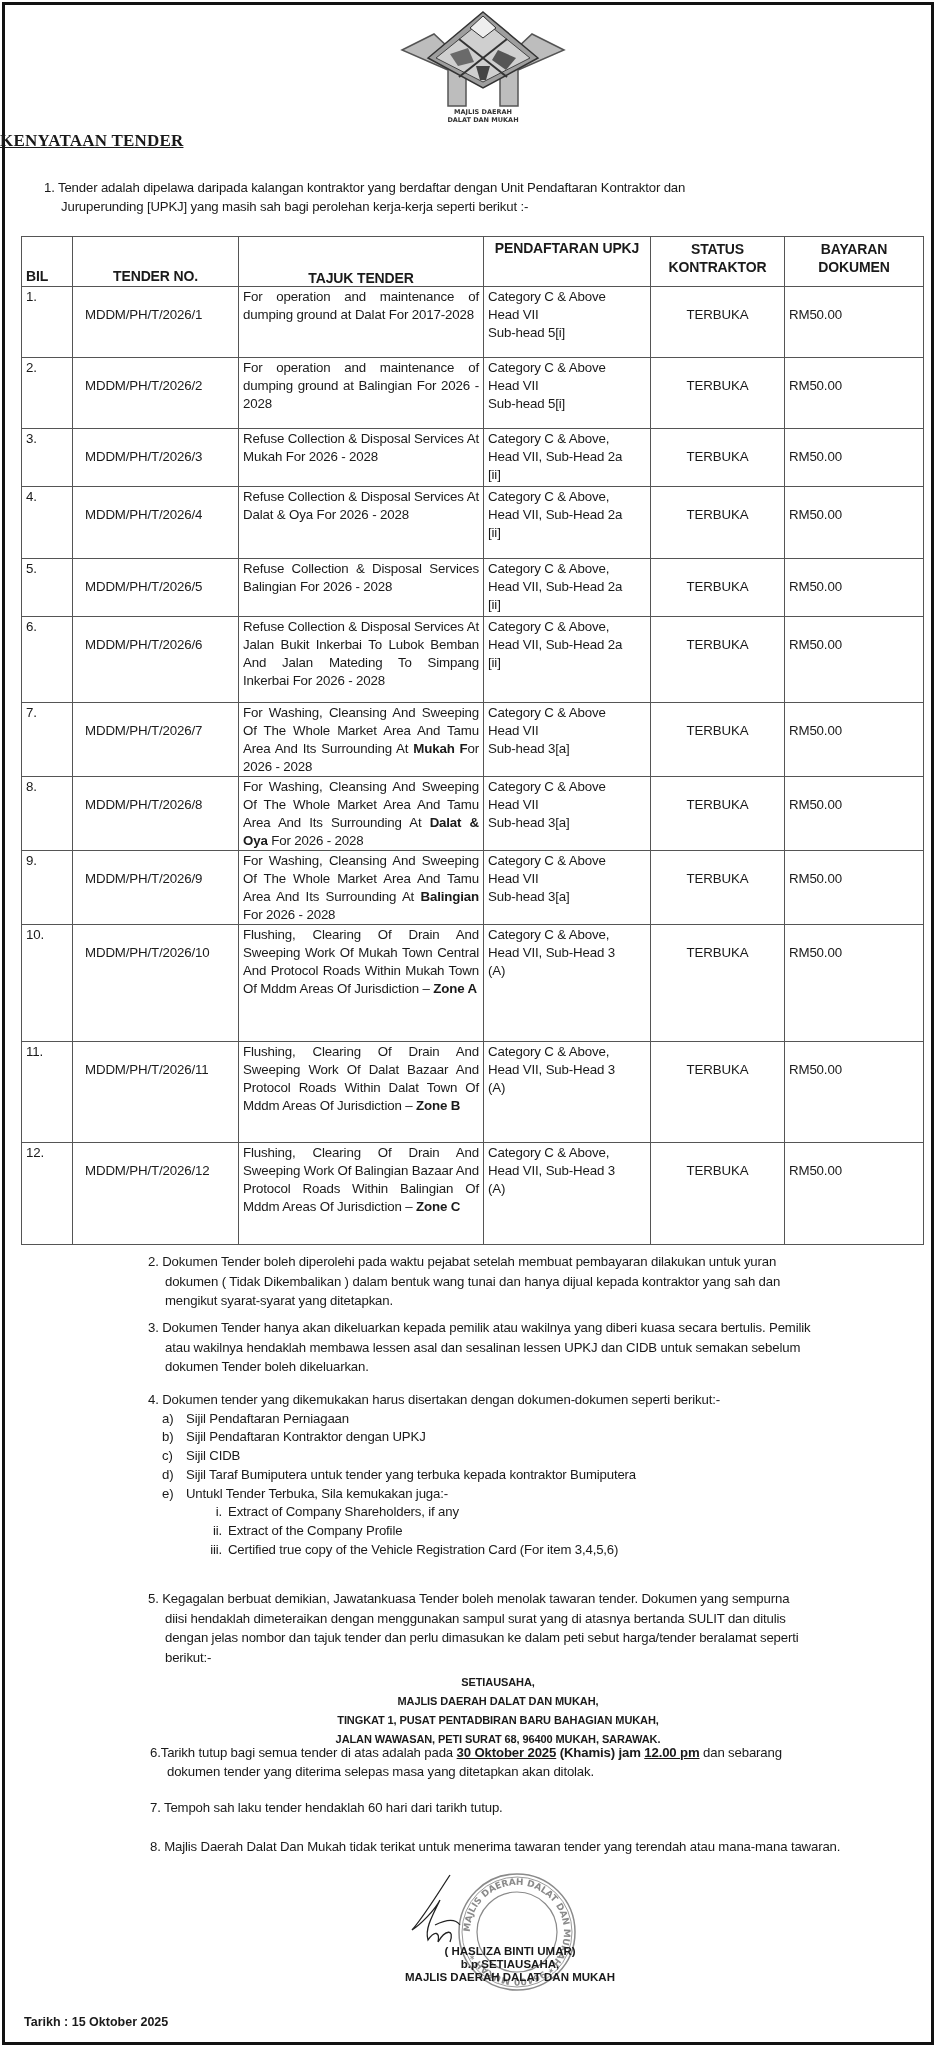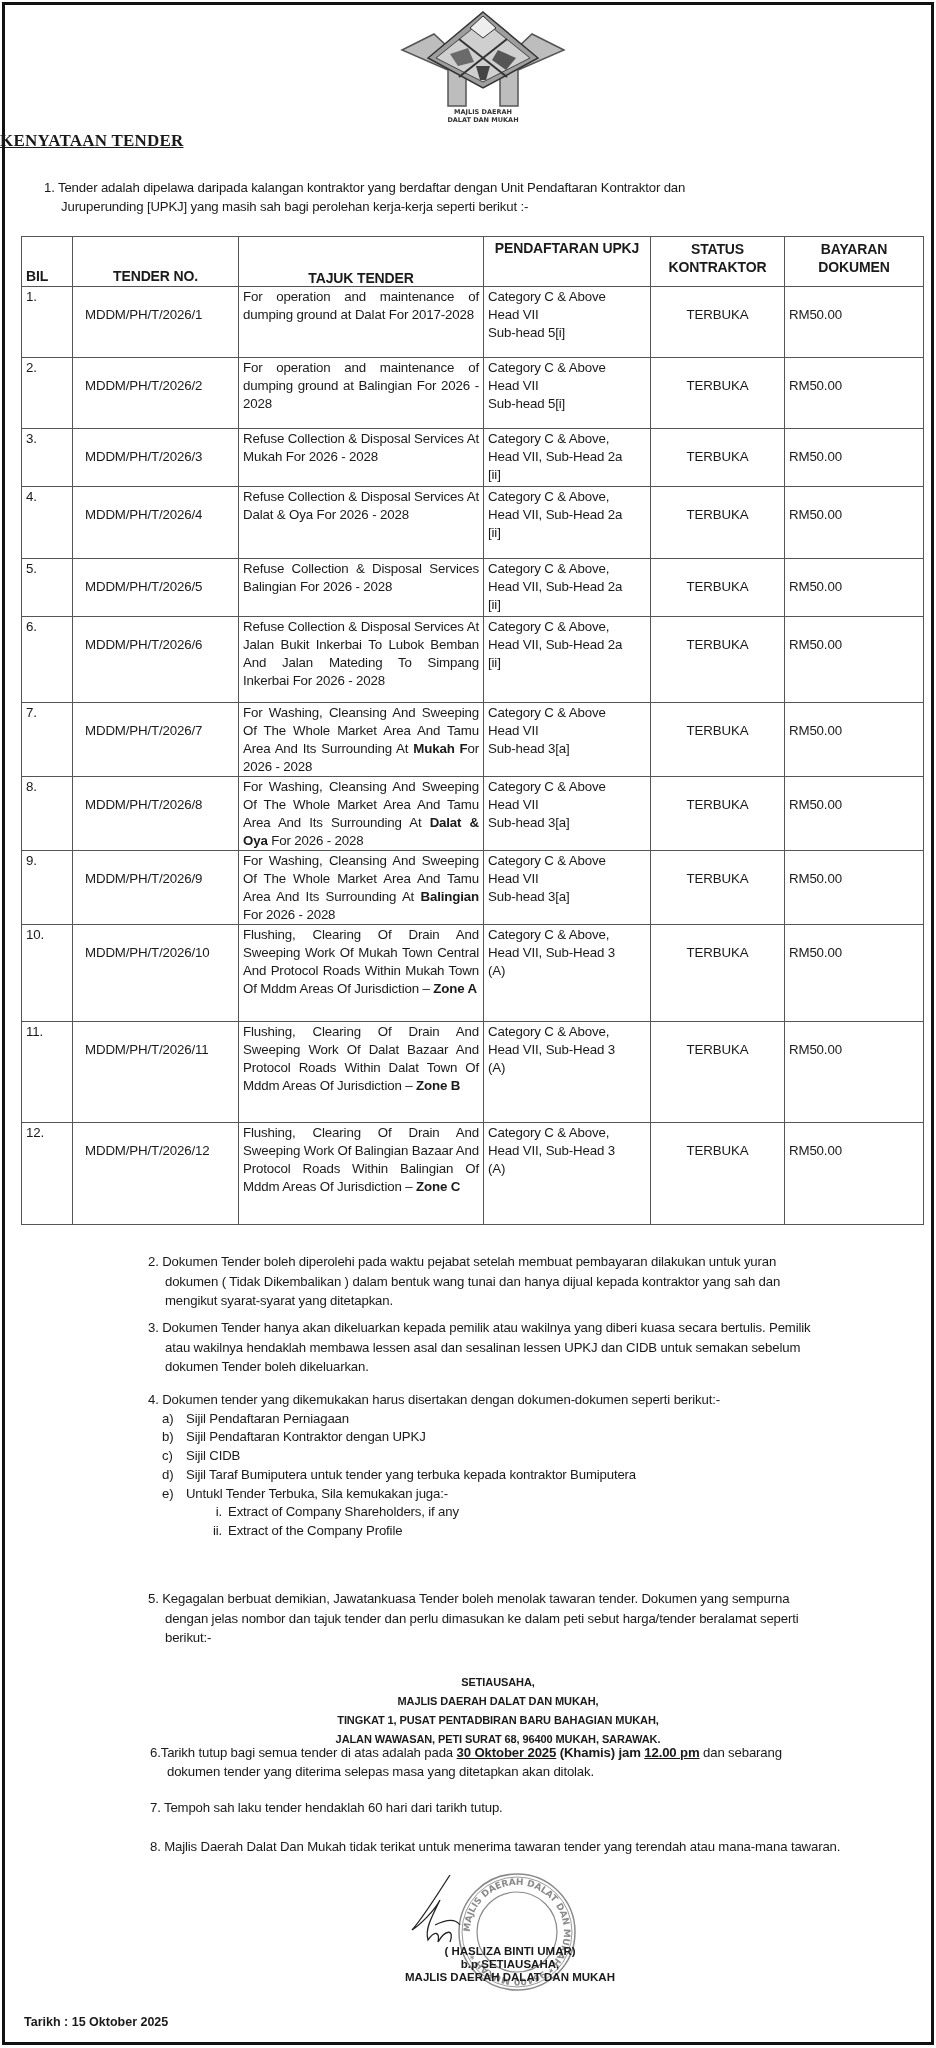--- a/index.html
+++ b/index.html
@@ -184,21 +184,21 @@
         <td class="no">MDDM/PH/T/2026/9</td>
         <td class="tajuk"><span>For Washing, Cleansing And Sweeping Of The Whole Market Area And Tamu Area And Its Surrounding At </span><b>Balingian</b><span> For 2026 - 2028</span></td>
         <td class="upkj">
           <div>Category C &amp; Above</div>
           <div>Head VII</div>
           <div>Sub-head 3[a]</div>
         </td>
         <td class="status">TERBUKA</td>
         <td class="bayaran">RM50.00</td>
       </tr>
-      <tr style="height: 97px;">
+      <tr style="height: 117px;">
         <td class="bil">10.</td>
         <td class="no">MDDM/PH/T/2026/10</td>
         <td class="tajuk"><span>Flushing, Clearing Of Drain And Sweeping Work Of Mukah Town Central And Protocol Roads Within Mukah Town Of Mddm Areas Of Jurisdiction – </span><b>Zone A</b><span></span></td>
         <td class="upkj">
           <div>Category C &amp; Above,</div>
           <div>Head VII, Sub-Head 3</div>
           <div>(A)</div>
         </td>
         <td class="status">TERBUKA</td>
         <td class="bayaran">RM50.00</td>
@@ -268,25 +268,30 @@
     </div>
   <div id="c4subs">
       <div class="sub" style="padding-left: 52px;">
         <span class="lbl" style="width:22px;text-align:right;padding-right:6px;">i.</span>
         <span>Extract of Company Shareholders, if any</span>
       </div>
       <div class="sub" style="padding-left: 52px;">
         <span class="lbl" style="width:22px;text-align:right;padding-right:6px;">ii.</span>
         <span>Extract of the Company Profile</span>
       </div>
+      <div class="sub" style="padding-left: 52px;">
+        <span class="lbl" style="width:22px;text-align:right;padding-right:6px;">iii.</span>
+        <span>Certified true copy of the Vehicle Registration Card (For item 3,4,5,6)</span>
+      </div>
     </div>
 </div>
 
 <div class="para" style="left:148px; top:1589px; line-height:19.5px;">
   <div>5. Kegagalan berbuat demikian, Jawatankuasa Tender boleh menolak tawaran tender. Dokumen yang sempurna</div>
+  <div class="indent">diisi hendaklah dimeteraikan dengan menggunakan sampul surat yang di atasnya bertanda SULIT dan ditulis</div>
   <div class="indent">dengan jelas nombor dan tajuk tender dan perlu dimasukan ke dalam peti sebut harga/tender beralamat seperti</div>
   <div class="indent">berikut:-</div>
 </div>
 
 <div class="addr" style="top:1673px; left:60px;">
   <div>SETIAUSAHA,</div>
   <div>MAJLIS DAERAH DALAT DAN MUKAH,</div>
   <div>TINGKAT 1, PUSAT PENTADBIRAN BARU BAHAGIAN MUKAH,</div>
   <div>JALAN WAWASAN, PETI SURAT 68, 96400 MUKAH, SARAWAK.</div>
 </div>

